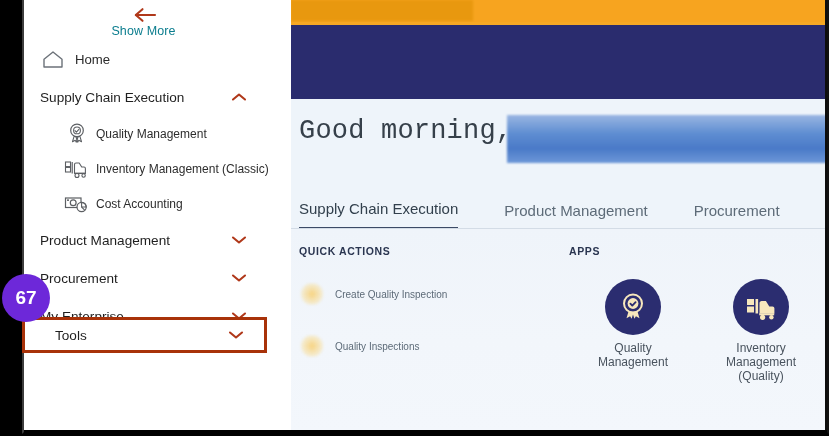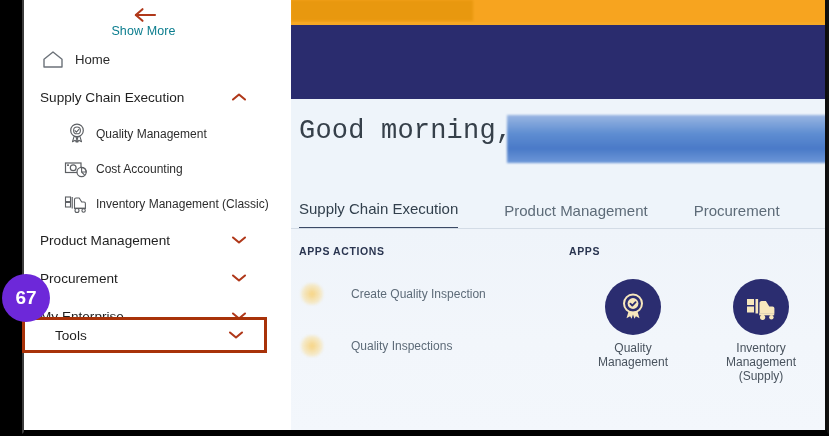--- a/index.html
+++ b/index.html
@@ -71,21 +71,21 @@
 
   .content{position:relative;height:205px;background:linear-gradient(180deg,#eff4fa 0%,#f2f6fb 55%,#f3f7fc 100%);}
   .col-title{font-size:10.5px;font-weight:bold;color:#2a3550;letter-spacing:.6px;}
   .qa-col{position:absolute;left:8px;top:16px;width:260px;}
   .apps-col{position:absolute;left:278px;top:16px;right:0;}
 
   .qa-item{display:flex;align-items:center;height:30px;margin-top:22px;cursor:pointer;}
   .qa-ico{width:26px;height:22px;margin-right:10px;flex:0 0 26px;
           background:radial-gradient(circle at 50% 50%,rgba(248,200,90,.75) 0%,rgba(250,214,120,.35) 55%,rgba(255,255,255,0) 72%);
           filter:blur(1px);border-radius:4px;}
-  .qa-label{font-size:12px;color:#5d6b78;margin-left:16px;}
+  .qa-label{font-size:10px;color:#5d6b78;}
 
   .app-tiles{display:flex;margin-top:22px;}
   .tile{width:138px;text-align:center;cursor:pointer;}
   .tile-circle{width:56px;height:56px;border-radius:50%;background:#2b2d70;margin:0 auto 6px auto;
                display:flex;align-items:center;justify-content:center;}
   .tile-label{font-size:12px;color:#49535e;line-height:14px;}
 
   .cut-right{position:absolute;right:0;top:0;bottom:0;width:2px;background:#0d0d0d;z-index:20;}
   .cut-bottom{position:absolute;left:0;right:0;bottom:0;height:2px;background:#000;z-index:20;}
 </style>
@@ -115,21 +115,21 @@
         <div class="tab active">Supply Chain Execution</div>
         <div class="tab">Product Management</div>
         <div class="tab">Procurement</div>
 
         <div class="tabs-rule"></div>
       </div>
 
       <div class="content">
 
         <div class="qa-col">
-          <div class="col-title">APPS ACTIONS</div>
+          <div class="col-title">QUICK ACTIONS</div>
 
           <div class="qa-item">
             <div class="qa-ico"></div>
             <div class="qa-label">Create Quality Inspection</div>
           </div>
 
           <div class="qa-item">
             <div class="qa-ico"></div>
             <div class="qa-label">Quality Inspections</div>
           </div>
@@ -164,21 +164,21 @@
                   <rect x="12.5" y="8" width="2.6" height="14.5" fill="#f7e7bd"></rect>
                   <path d="M16.5 22.5V12.2c0-1.2.9-2.2 2.1-2.2h4.3l3.4 5.4h3.2c1.1 0 1.9.8 1.9 1.9v5.2z" fill="#f7e7bd"></path>
                   <rect x="16.2" y="22.2" width="15" height="2.1" fill="#f7e7bd"></rect>
                   <circle cx="19.6" cy="26.3" r="2.6" fill="#f7e7bd"></circle>
                   <circle cx="28.4" cy="26.3" r="2.2" fill="#f7e7bd"></circle>
                 </svg>
               </div>
               <div class="tile-label">
                 <div>Inventory</div>
                 <div>Management</div>
-                <div>(Supply)</div>
+                <div>(Quality)</div>
               </div>
             </div>
 
           </div>
         </div>
 
       </div>
     </div>
 
     <div class="cut-right"></div>
@@ -219,52 +219,52 @@
       <div class="nav-ico">
         <svg width="22" height="23" viewBox="0 0 22 23" aria-hidden="true">
           <circle cx="11" cy="8.4" r="6.3" fill="none" stroke="#5c5f63" stroke-width="1.2"></circle>
           <circle cx="11" cy="8.4" r="3.4" fill="none" stroke="#5c5f63" stroke-width="1.1"></circle>
           <path d="M9 8.6l1.4 1.5 2.5-2.7" fill="none" stroke="#5c5f63" stroke-width="1.1" stroke-linecap="round" stroke-linejoin="round"></path>
           <path d="M8.1 14.3l-1.6 5.4 2.7-1.4 1.1 1.8 1.7-5z" fill="none" stroke="#5c5f63" stroke-width="1.1" stroke-linejoin="round"></path>
           <path d="M13.9 14.3l1.6 5.4-2.7-1.4-1.1 1.8-1.7-5z" fill="none" stroke="#5c5f63" stroke-width="1.1" stroke-linejoin="round"></path>
         </svg>
       </div>
       <div class="nav-label sub">Quality Management</div>
+    </div>
+
+    <div class="nav-row sub-item">
+      <div class="nav-ico">
+        <svg width="26" height="21" viewBox="0 0 26 21" aria-hidden="true">
+          <rect x="1.5" y="4" width="5" height="4.6" fill="none" stroke="#5c5f63" stroke-width="1.1"></rect>
+          <rect x="1.5" y="9.4" width="5" height="4.6" fill="none" stroke="#5c5f63" stroke-width="1.1"></rect>
+          <path d="M8.2 4v11.6" stroke="#5c5f63" stroke-width="1.2" fill="none"></path>
+          <path d="M10.5 15.3V6.6c0-.9.6-1.6 1.5-1.6h3.2l2.5 4h2.3c.8 0 1.4.6 1.4 1.4v4.9z" fill="none" stroke="#5c5f63" stroke-width="1.1" stroke-linejoin="round"></path>
+          <path d="M10.2 15.4h11.6" stroke="#5c5f63" stroke-width="1.2"></path>
+          <circle cx="13" cy="17.5" r="2" fill="none" stroke="#5c5f63" stroke-width="1.1"></circle>
+          <circle cx="19.6" cy="17.5" r="1.7" fill="none" stroke="#5c5f63" stroke-width="1.1"></circle>
+        </svg>
+      </div>
+      <div class="nav-label sub">Inventory Management (Classic)</div>
     </div>
 
     <div class="nav-row sub-item">
       <div class="nav-ico">
         <svg width="26" height="20" viewBox="0 0 26 20" aria-hidden="true">
           <rect x="1.5" y="4" width="15.5" height="9.5" fill="none" stroke="#5c5f63" stroke-width="1.2"></rect>
           <circle cx="9.2" cy="8.8" r="2.9" fill="none" stroke="#5c5f63" stroke-width="1.2"></circle>
           <rect x="3" y="5.4" width="2" height="1.5" fill="#5c5f63"></rect>
           <rect x="13.5" y="10.6" width="2" height="1.5" fill="#5c5f63"></rect>
           <circle cx="17.6" cy="13" r="4.6" fill="#fff" stroke="#5c5f63" stroke-width="1.2"></circle>
           <path d="M17.6 13V8.4A4.6 4.6 0 0 1 22.2 13z" fill="none" stroke="#5c5f63" stroke-width="1.1"></path>
           <path d="M17.6 13l3.3 3.3" stroke="#5c5f63" stroke-width="1.1" fill="none"></path>
         </svg>
       </div>
       <div class="nav-label sub">Cost Accounting</div>
     </div>
 
-    <div class="nav-row sub-item">
-      <div class="nav-ico">
-        <svg width="26" height="21" viewBox="0 0 26 21" aria-hidden="true">
-          <rect x="1.5" y="4" width="5" height="4.6" fill="none" stroke="#5c5f63" stroke-width="1.1"></rect>
-          <rect x="1.5" y="9.4" width="5" height="4.6" fill="none" stroke="#5c5f63" stroke-width="1.1"></rect>
-          <path d="M8.2 4v11.6" stroke="#5c5f63" stroke-width="1.2" fill="none"></path>
-          <path d="M10.5 15.3V6.6c0-.9.6-1.6 1.5-1.6h3.2l2.5 4h2.3c.8 0 1.4.6 1.4 1.4v4.9z" fill="none" stroke="#5c5f63" stroke-width="1.1" stroke-linejoin="round"></path>
-          <path d="M10.2 15.4h11.6" stroke="#5c5f63" stroke-width="1.2"></path>
-          <circle cx="13" cy="17.5" r="2" fill="none" stroke="#5c5f63" stroke-width="1.1"></circle>
-          <circle cx="19.6" cy="17.5" r="1.7" fill="none" stroke="#5c5f63" stroke-width="1.1"></circle>
-        </svg>
-      </div>
-      <div class="nav-label sub">Inventory Management (Classic)</div>
-    </div>
-
     <div class="nav-row nav-group">
       <div class="nav-label">Product Management</div>
       <div class="chev">
         <svg width="16" height="10" viewBox="0 0 16 10" aria-hidden="true">
           <path d="M2 2.5L8 7.5l6-5" fill="none" stroke="#b0381a" stroke-width="2.1" stroke-linecap="round" stroke-linejoin="round"></path>
         </svg>
       </div>
     </div>
 
     <div class="nav-row nav-group">

